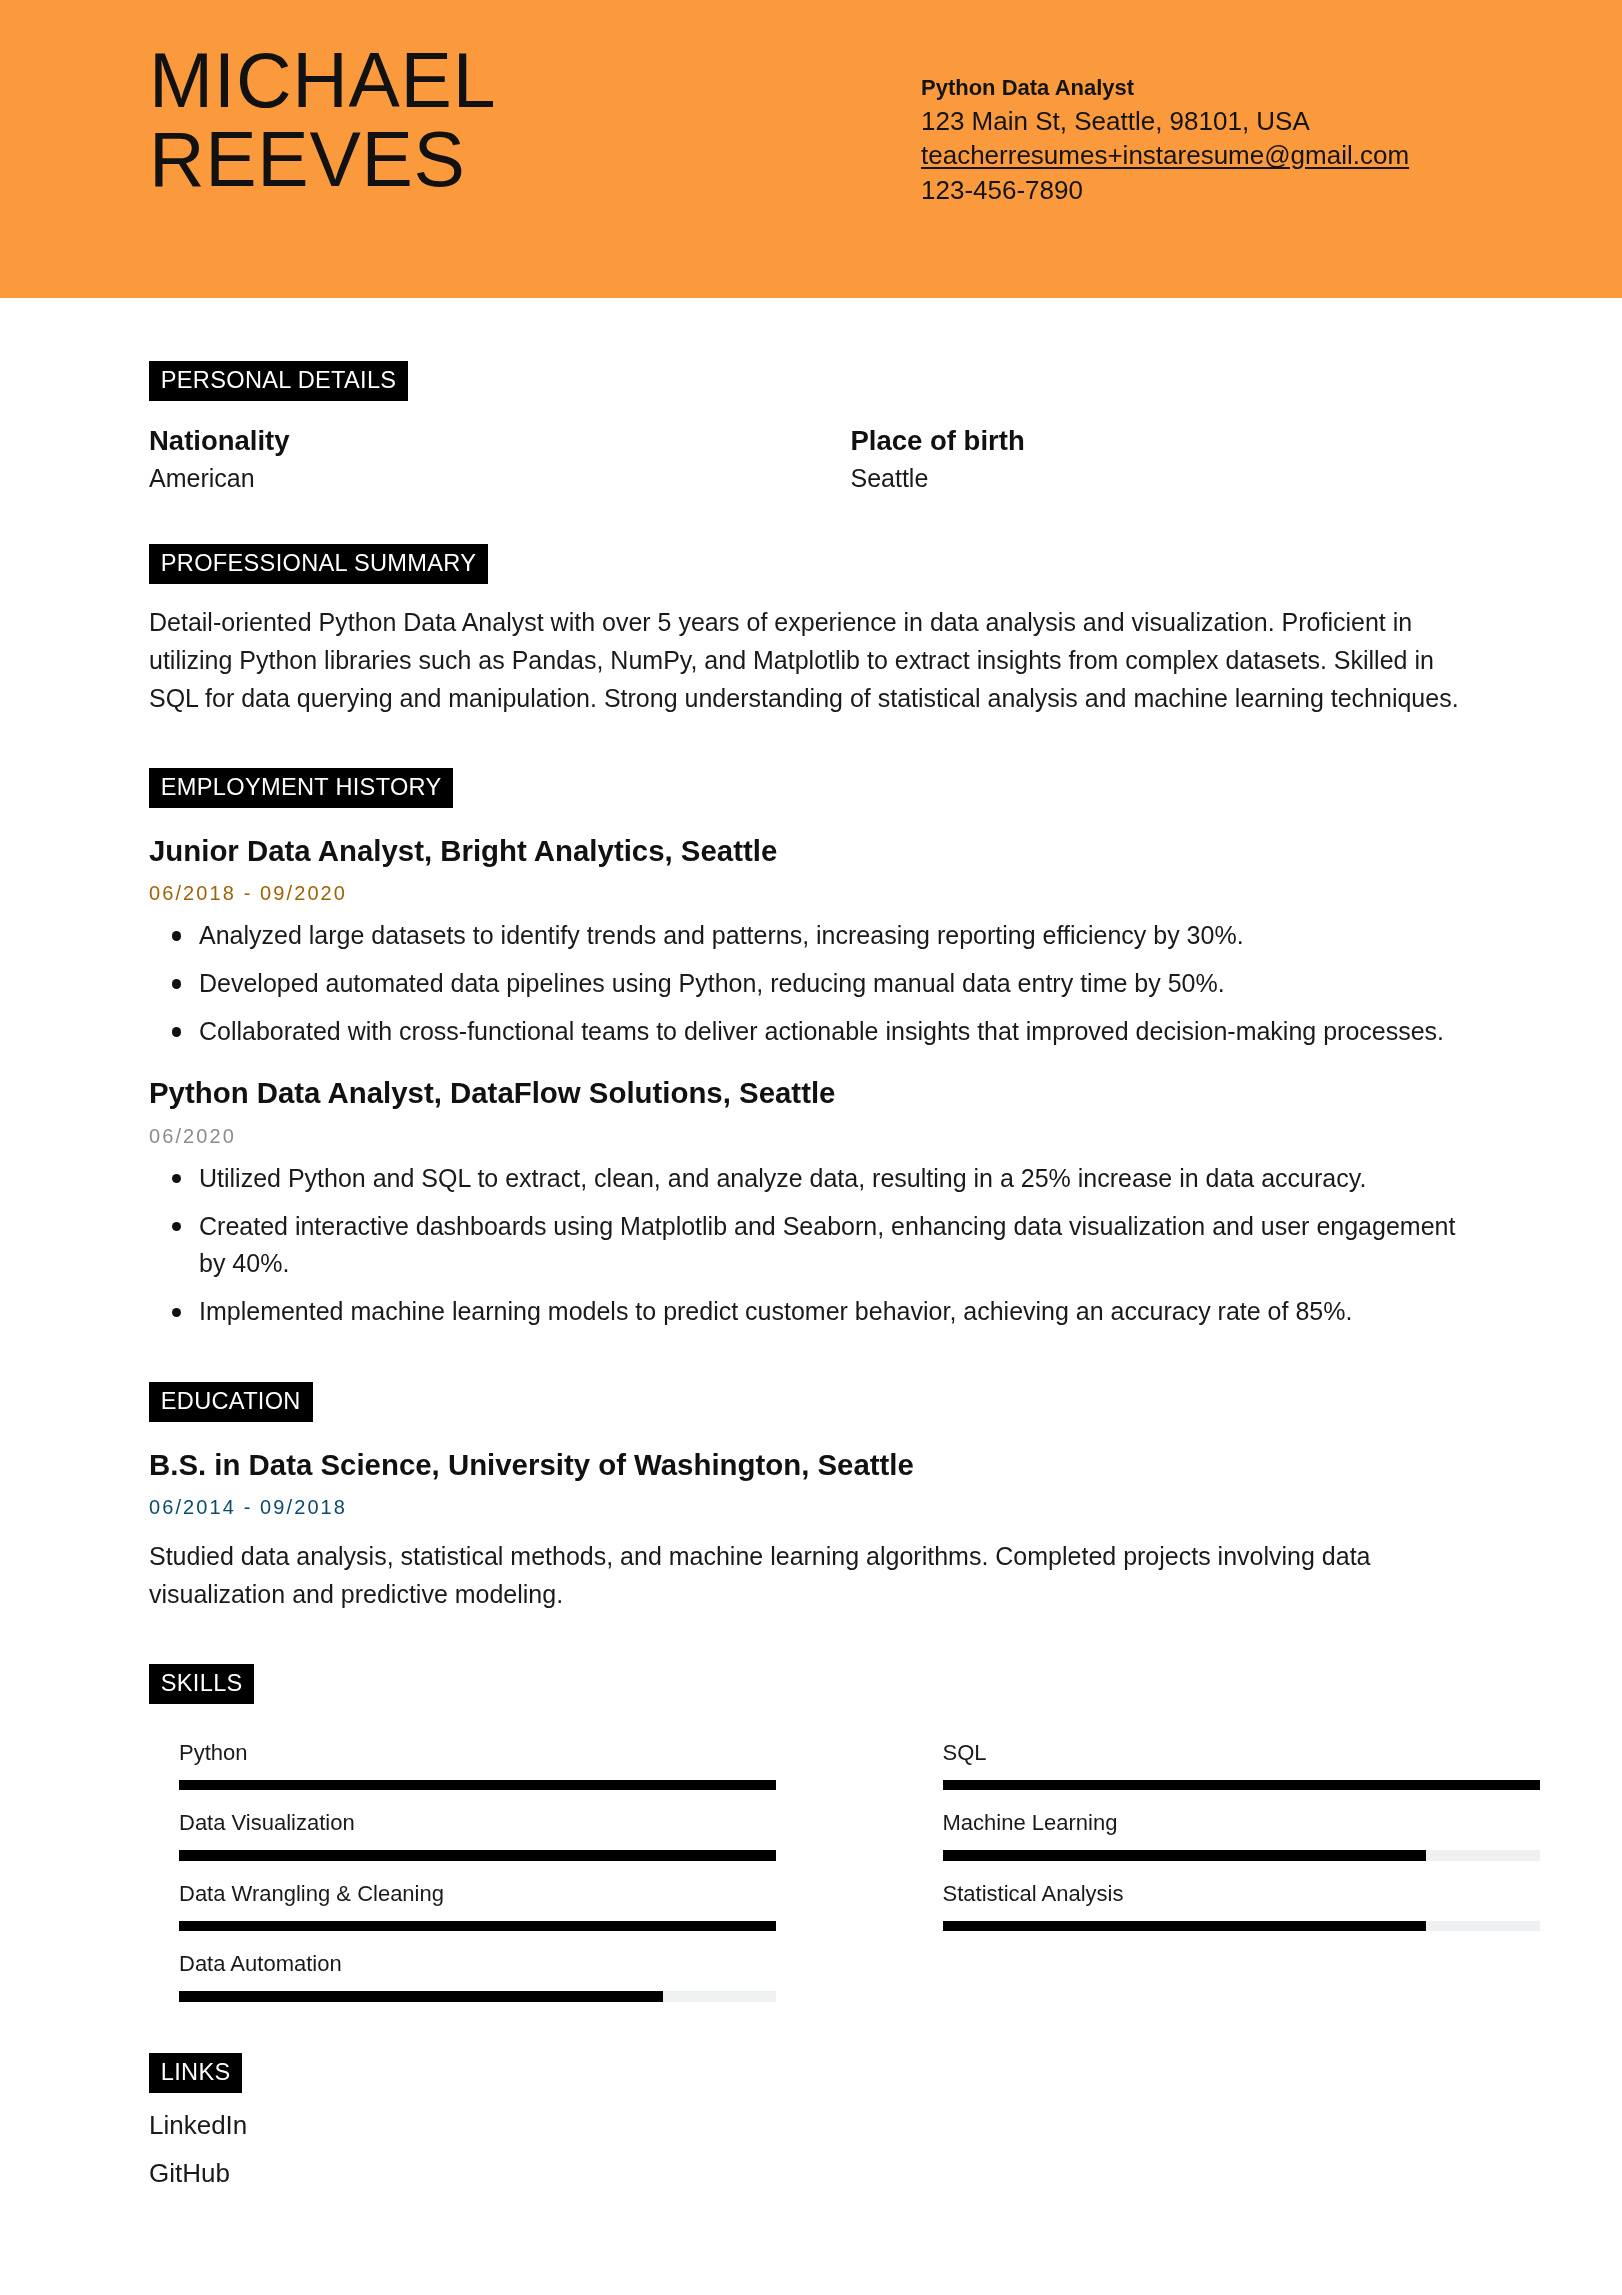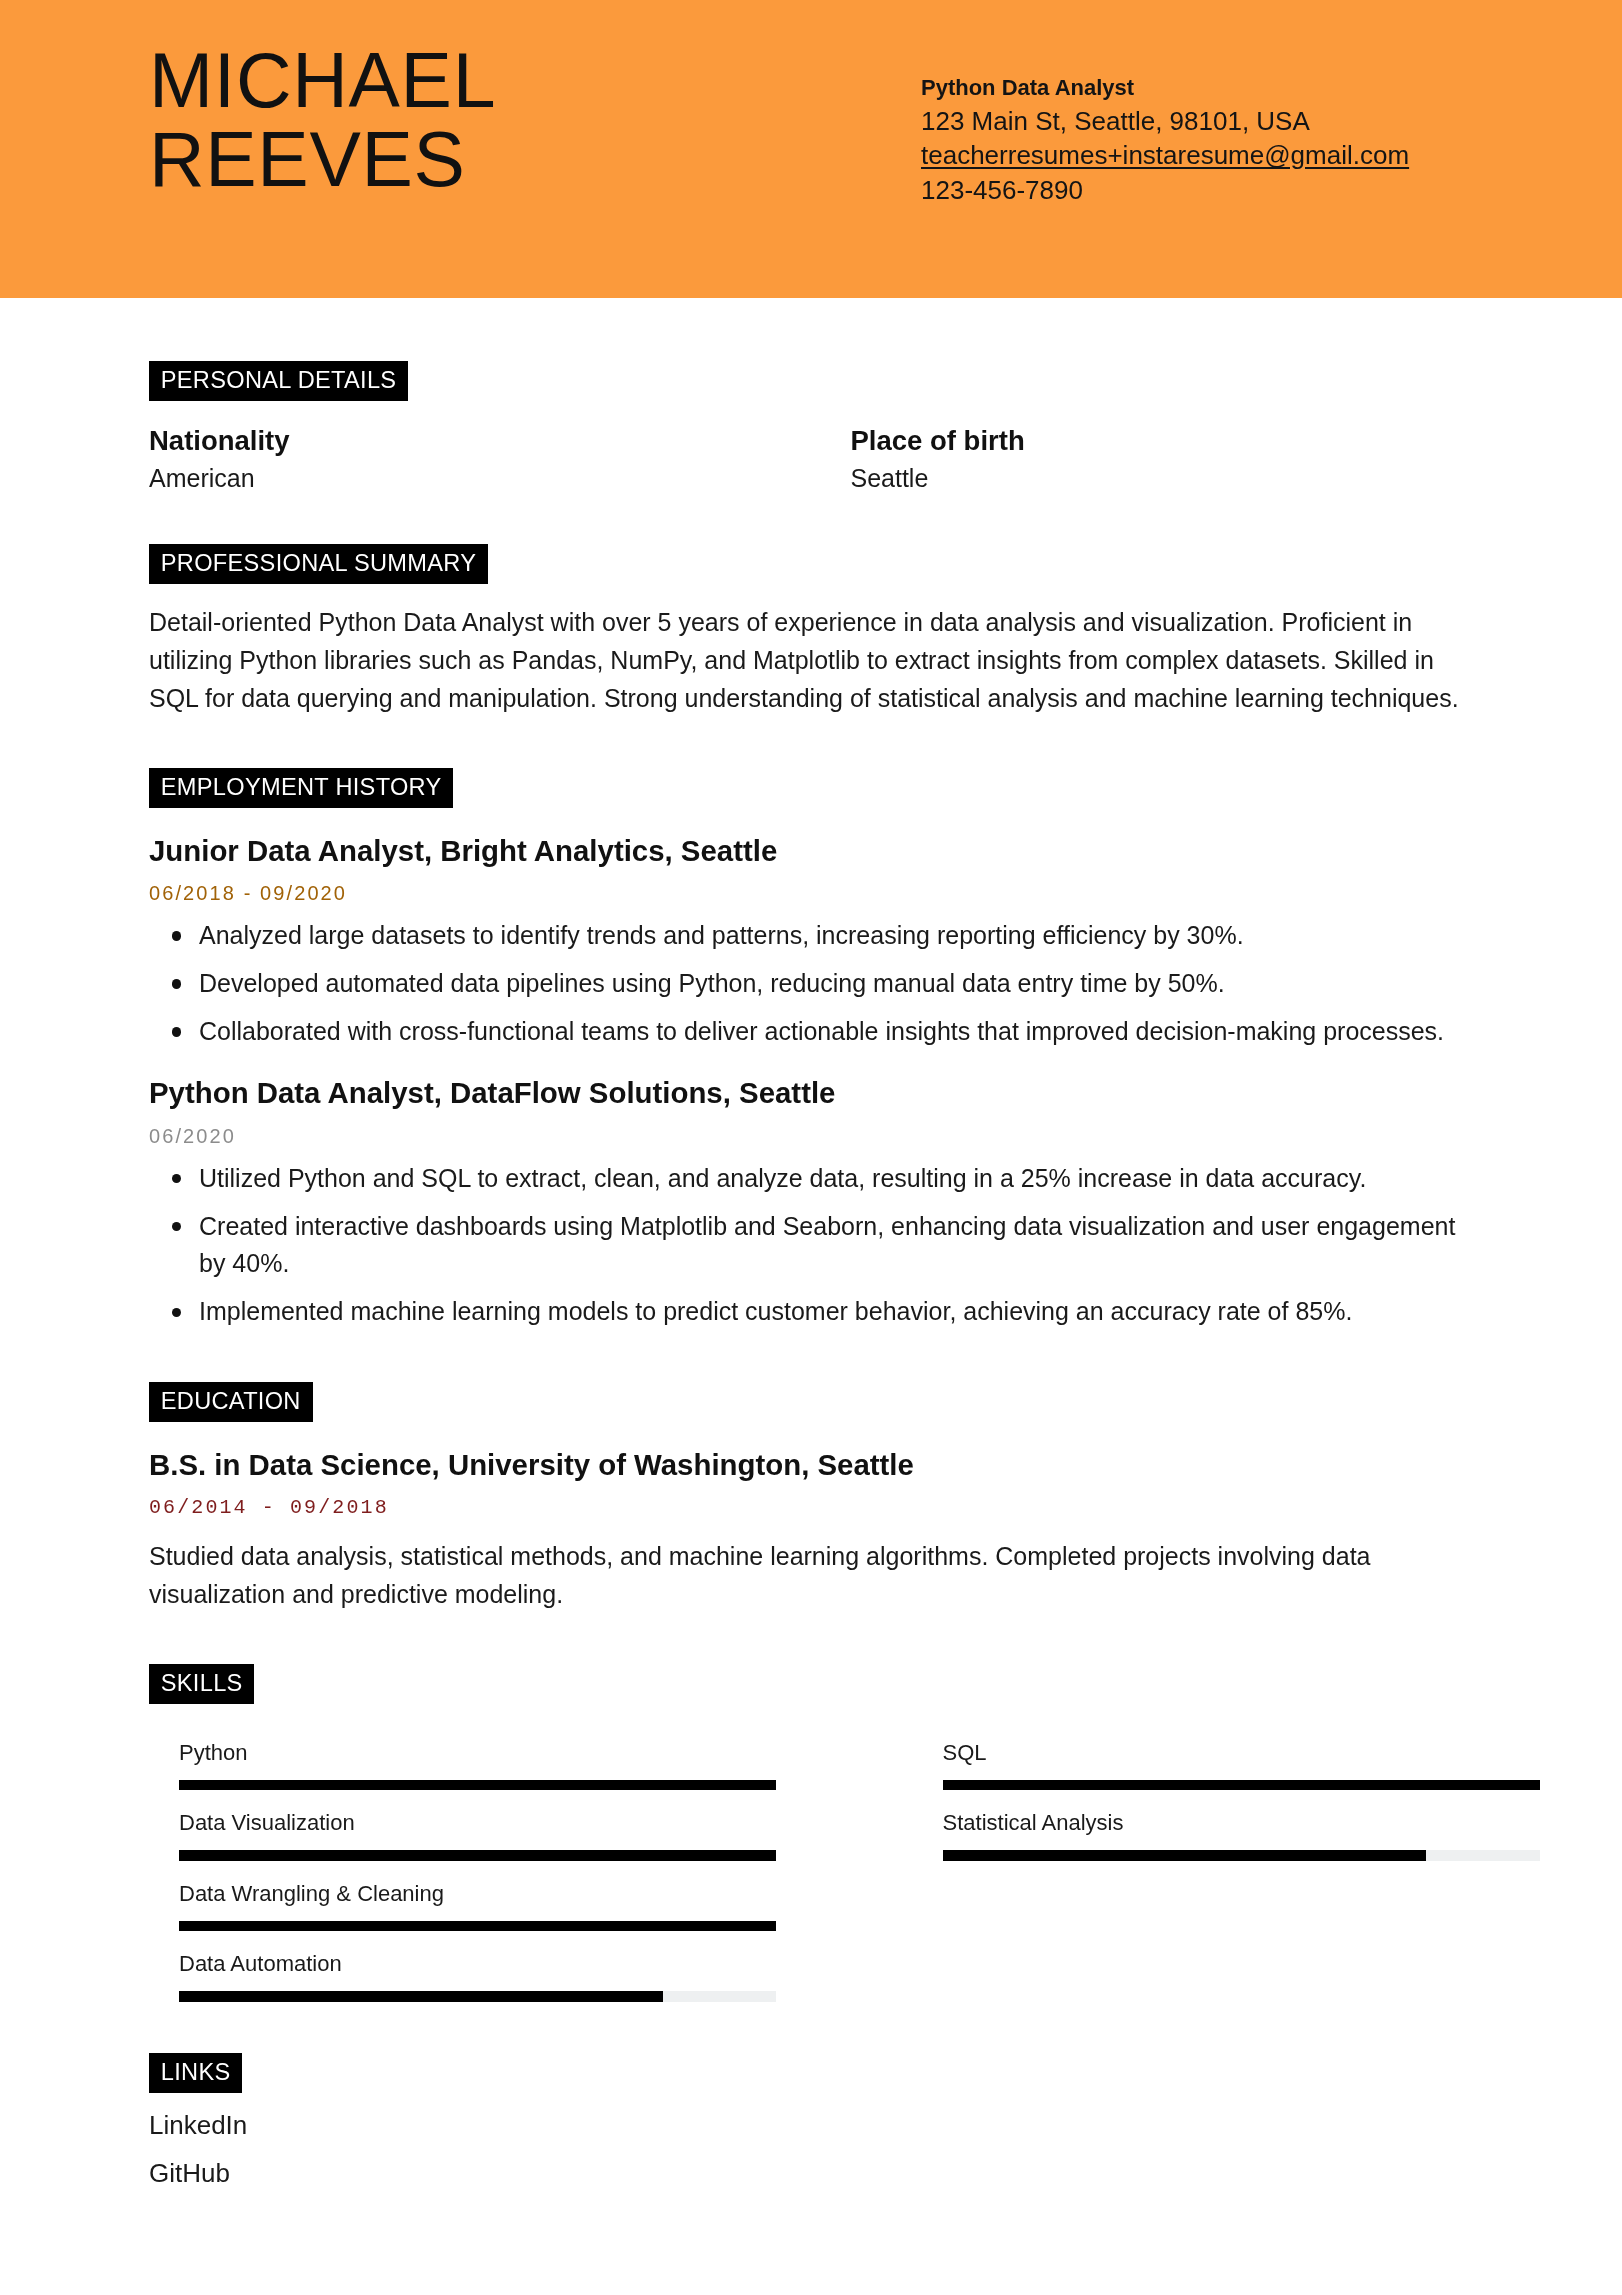--- a/index.html
+++ b/index.html
@@ -265,21 +265,21 @@
         </ul>
       </div>
     </div>
 
     <div class="spacer-md"></div>
 
     <div class="section">
       <div class="badge" style="background: rgb(0, 0, 0); color: rgb(255, 255, 255);">EDUCATION</div>
       <div>
         <div class="entry-title">B.S. in Data Science, University of Washington, Seattle</div>
-        <div class="entry-date" style="color: #7f1d1d; font-family: Liberation Mono, monospace;">06/2014 - 09/2018</div>
+        <div class="entry-date" style="color: #0c4a6e;">06/2014 - 09/2018</div>
         <div class="paragraph">Studied data analysis, statistical methods, and machine learning algorithms. Completed projects involving data visualization and predictive modeling.</div>
       </div>
     </div>
 
     <div class="spacer-md"></div>
 
     <div class="section">
       <div class="badge" style="background: rgb(0, 0, 0); color: rgb(255, 255, 255);">SKILLS</div>
       <div class="skills-grid">
         <div class="skills-col">
@@ -309,20 +309,26 @@
           </div>
         </div>
         <div class="skills-col right">
           <div class="skill">
             <div class="skill-name">SQL</div>
             <div class="skill-track" style="background: rgb(238, 240, 241);">
               <div class="skill-fill" style="width: 100%; background: rgb(0, 0, 0);"></div>
             </div>
           </div>
           <div class="skill">
+            <div class="skill-name">Machine Learning</div>
+            <div class="skill-track" style="background: rgb(238, 240, 241);">
+              <div class="skill-fill" style="width: 81%; background: rgb(0, 0, 0);"></div>
+            </div>
+          </div>
+          <div class="skill">
             <div class="skill-name">Statistical Analysis</div>
             <div class="skill-track" style="background: rgb(238, 240, 241);">
               <div class="skill-fill" style="width: 81%; background: rgb(0, 0, 0);"></div>
             </div>
           </div>
         </div>
       </div>
     </div>
 
     <div class="spacer-md"></div>

